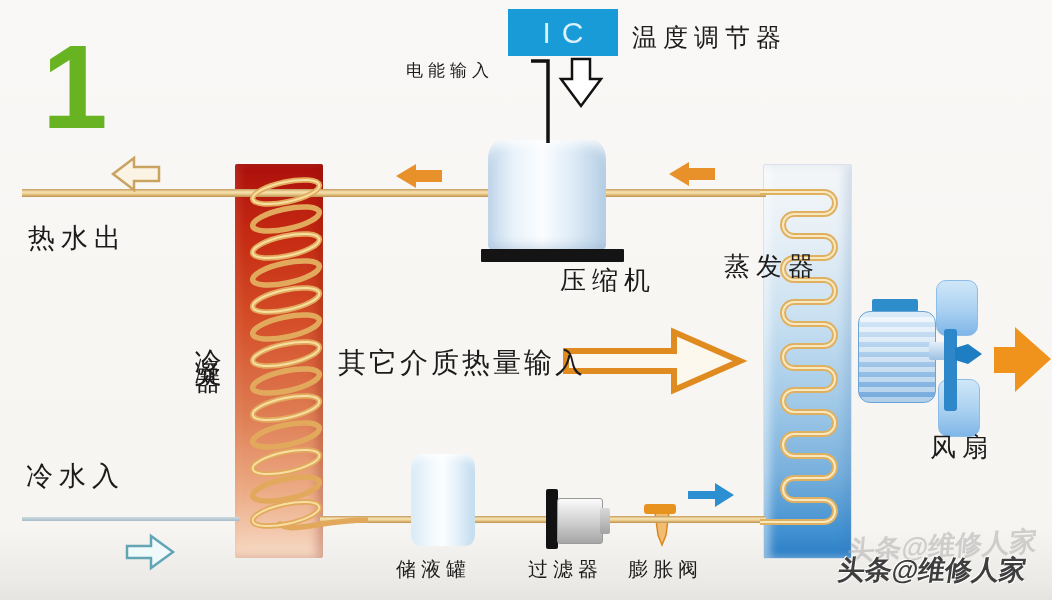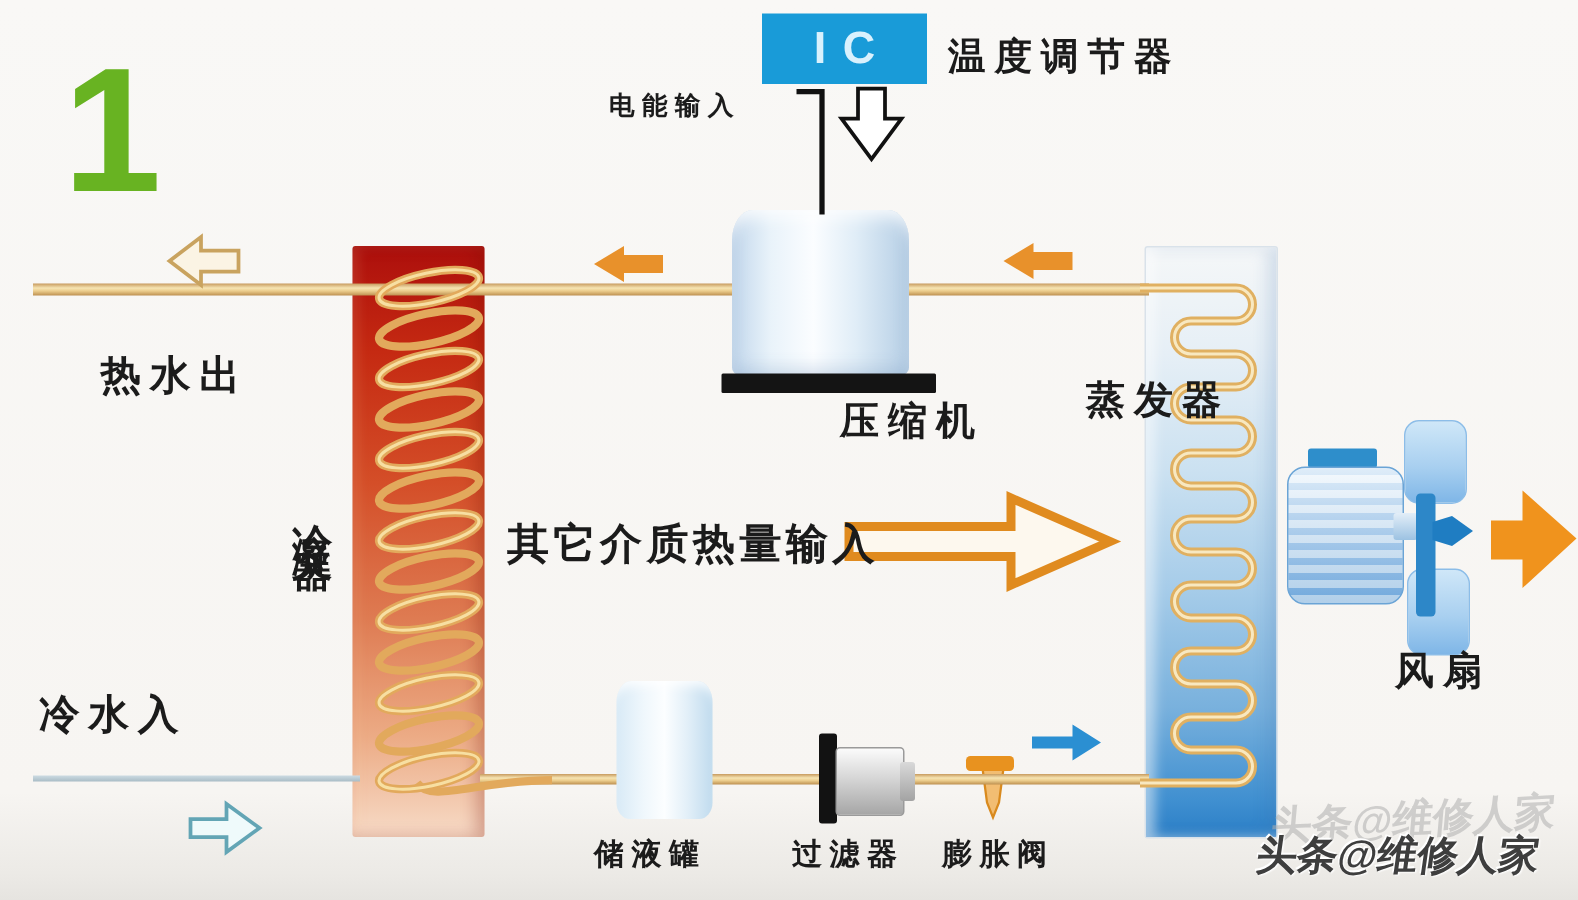--- a/index.html
+++ b/index.html
@@ -2,26 +2,26 @@
 <html><head>
 <meta charset="utf-8">
 <style>
   html,body{margin:0;padding:0;}
   body{font-family:"Liberation Sans","DejaVu Sans",sans-serif;}
   #stage{
     position:relative;width:1052px;height:600px;overflow:hidden;
     background:linear-gradient(180deg,#f9f8f6 0%,#f7f5f2 88%,#eceae6 97%,#e6e4e0 100%);
   }
   .abs{position:absolute;}
-  .cn{font-weight:700;color:#1b1b1b;}
+  .cn{font-weight:400;color:#1b1b1b;}
   
   .step{font-size:118px;font-weight:800;color:#68b322;line-height:1;letter-spacing:0;}
   
   .ic-box{width:110px;height:47px;background:#199bd8;display:flex;align-items:center;justify-content:center;
-    font-size:30px;font-weight:700;color:#d9f1fd;letter-spacing:11px;text-indent:11px;z-index:6;}
+    font-size:30px;font-weight:400;color:#d9f1fd;letter-spacing:11px;text-indent:11px;z-index:6;}
   .lbl-controller{font-size:25px;letter-spacing:6px;}
   .lbl-power{font-size:17px;letter-spacing:5px;}
   
   .pipe-gold{height:8px;background:linear-gradient(180deg,#c79a5e 0%,#f6e4b2 38%,#eccd8d 62%,#bd9050 100%);z-index:2;}
   .pipe-cold{height:4px;background:linear-gradient(180deg,#ccdbe2 0%,#a9bcc6 100%);z-index:2;}
   
   .condenser{width:88px;height:394px;z-index:1;border-radius:2px;
     background:linear-gradient(180deg,#ad0f0c 0%,#c52a12 18%,#d44e28 40%,#de7b52 63%,#ecab85 83%,#f7dbc7 100%);
     box-shadow:inset -6px 0 10px rgba(120,10,5,.25), inset 4px 0 8px rgba(255,200,160,.15);}
   .v-label{writing-mode:vertical-rl;font-size:27px;letter-spacing:10px;}
@@ -135,21 +135,21 @@
   <svg class="abs" style="left:394px;top:162px;z-index:4;" width="50" height="28">
     <polygon points="2,14 22,2 22,8 48,8 48,20 22,20 22,26" fill="#e8912b"></polygon>
   </svg>
   <svg class="abs" style="left:667px;top:160px;z-index:4;" width="50" height="28">
     <polygon points="2,14 22,2 22,8 48,8 48,20 22,20 22,26" fill="#e8912b"></polygon>
   </svg>
 
   <svg class="abs" style="left:110px;top:155px;z-index:4;" width="52" height="38">
     <polygon points="3,19 24,3 24,12 49,12 49,26 24,26 24,35" fill="#fbf4e4" stroke="#c9a35f" stroke-width="2.5"></polygon>
   </svg>
-  <div class="abs cn lbl-side" style="left:28px;top:232px;margin-left:39px;">热水出</div>
+  <div class="abs cn lbl-side" style="left:28px;top:220px;">热水出</div>
 
   <div class="abs cn v-label" style="left:190px;top:327px;">冷凝器</div>
   <div class="abs cn lbl-big" style="left:676px;top:249px;">蒸发器</div>
 
   <svg class="abs" style="left:562px;top:327px;z-index:4;" width="186" height="68">
     <polygon points="4,24 112,24 112,5 178,34 112,63 112,44 4,44" fill="#fdf8ee" stroke="#e08b1f" stroke-width="6"></polygon>
   </svg>
   <div class="abs cn lbl-heat" style="left:338px;top:344px;">其它介质热量输入</div>
 
   <div class="abs motor-tab" style="left:872px;top:299px;"></div>

